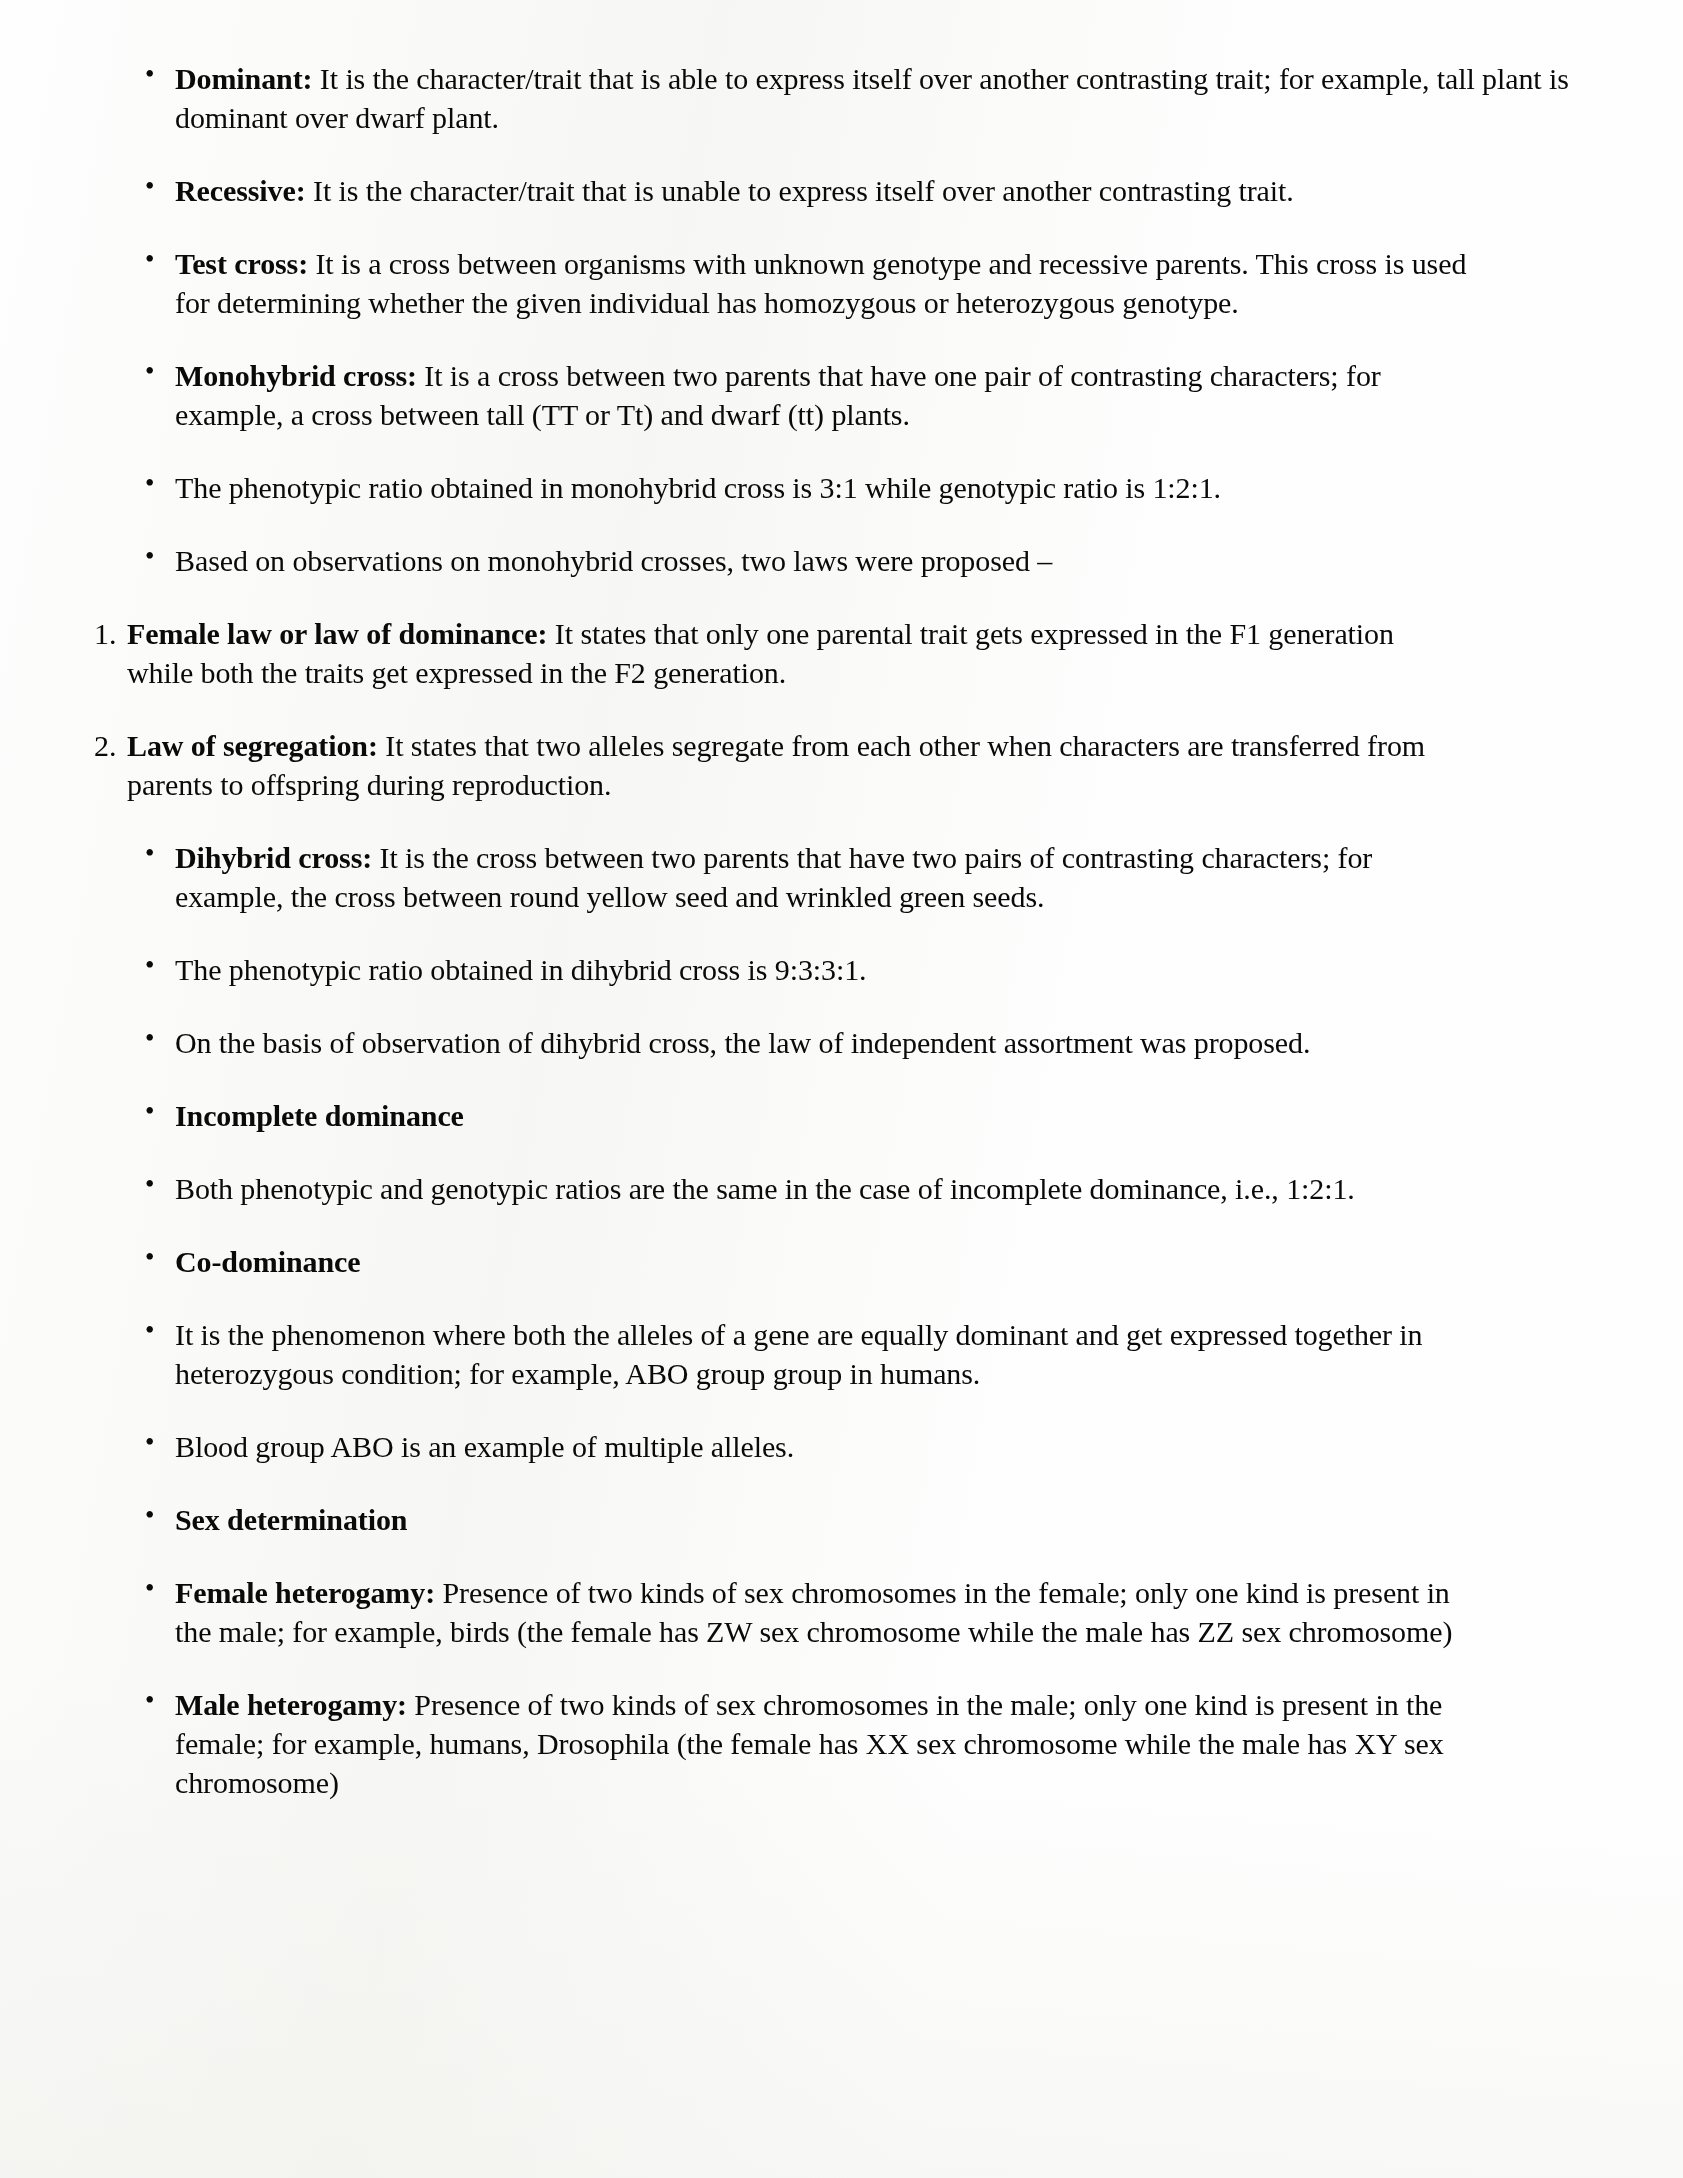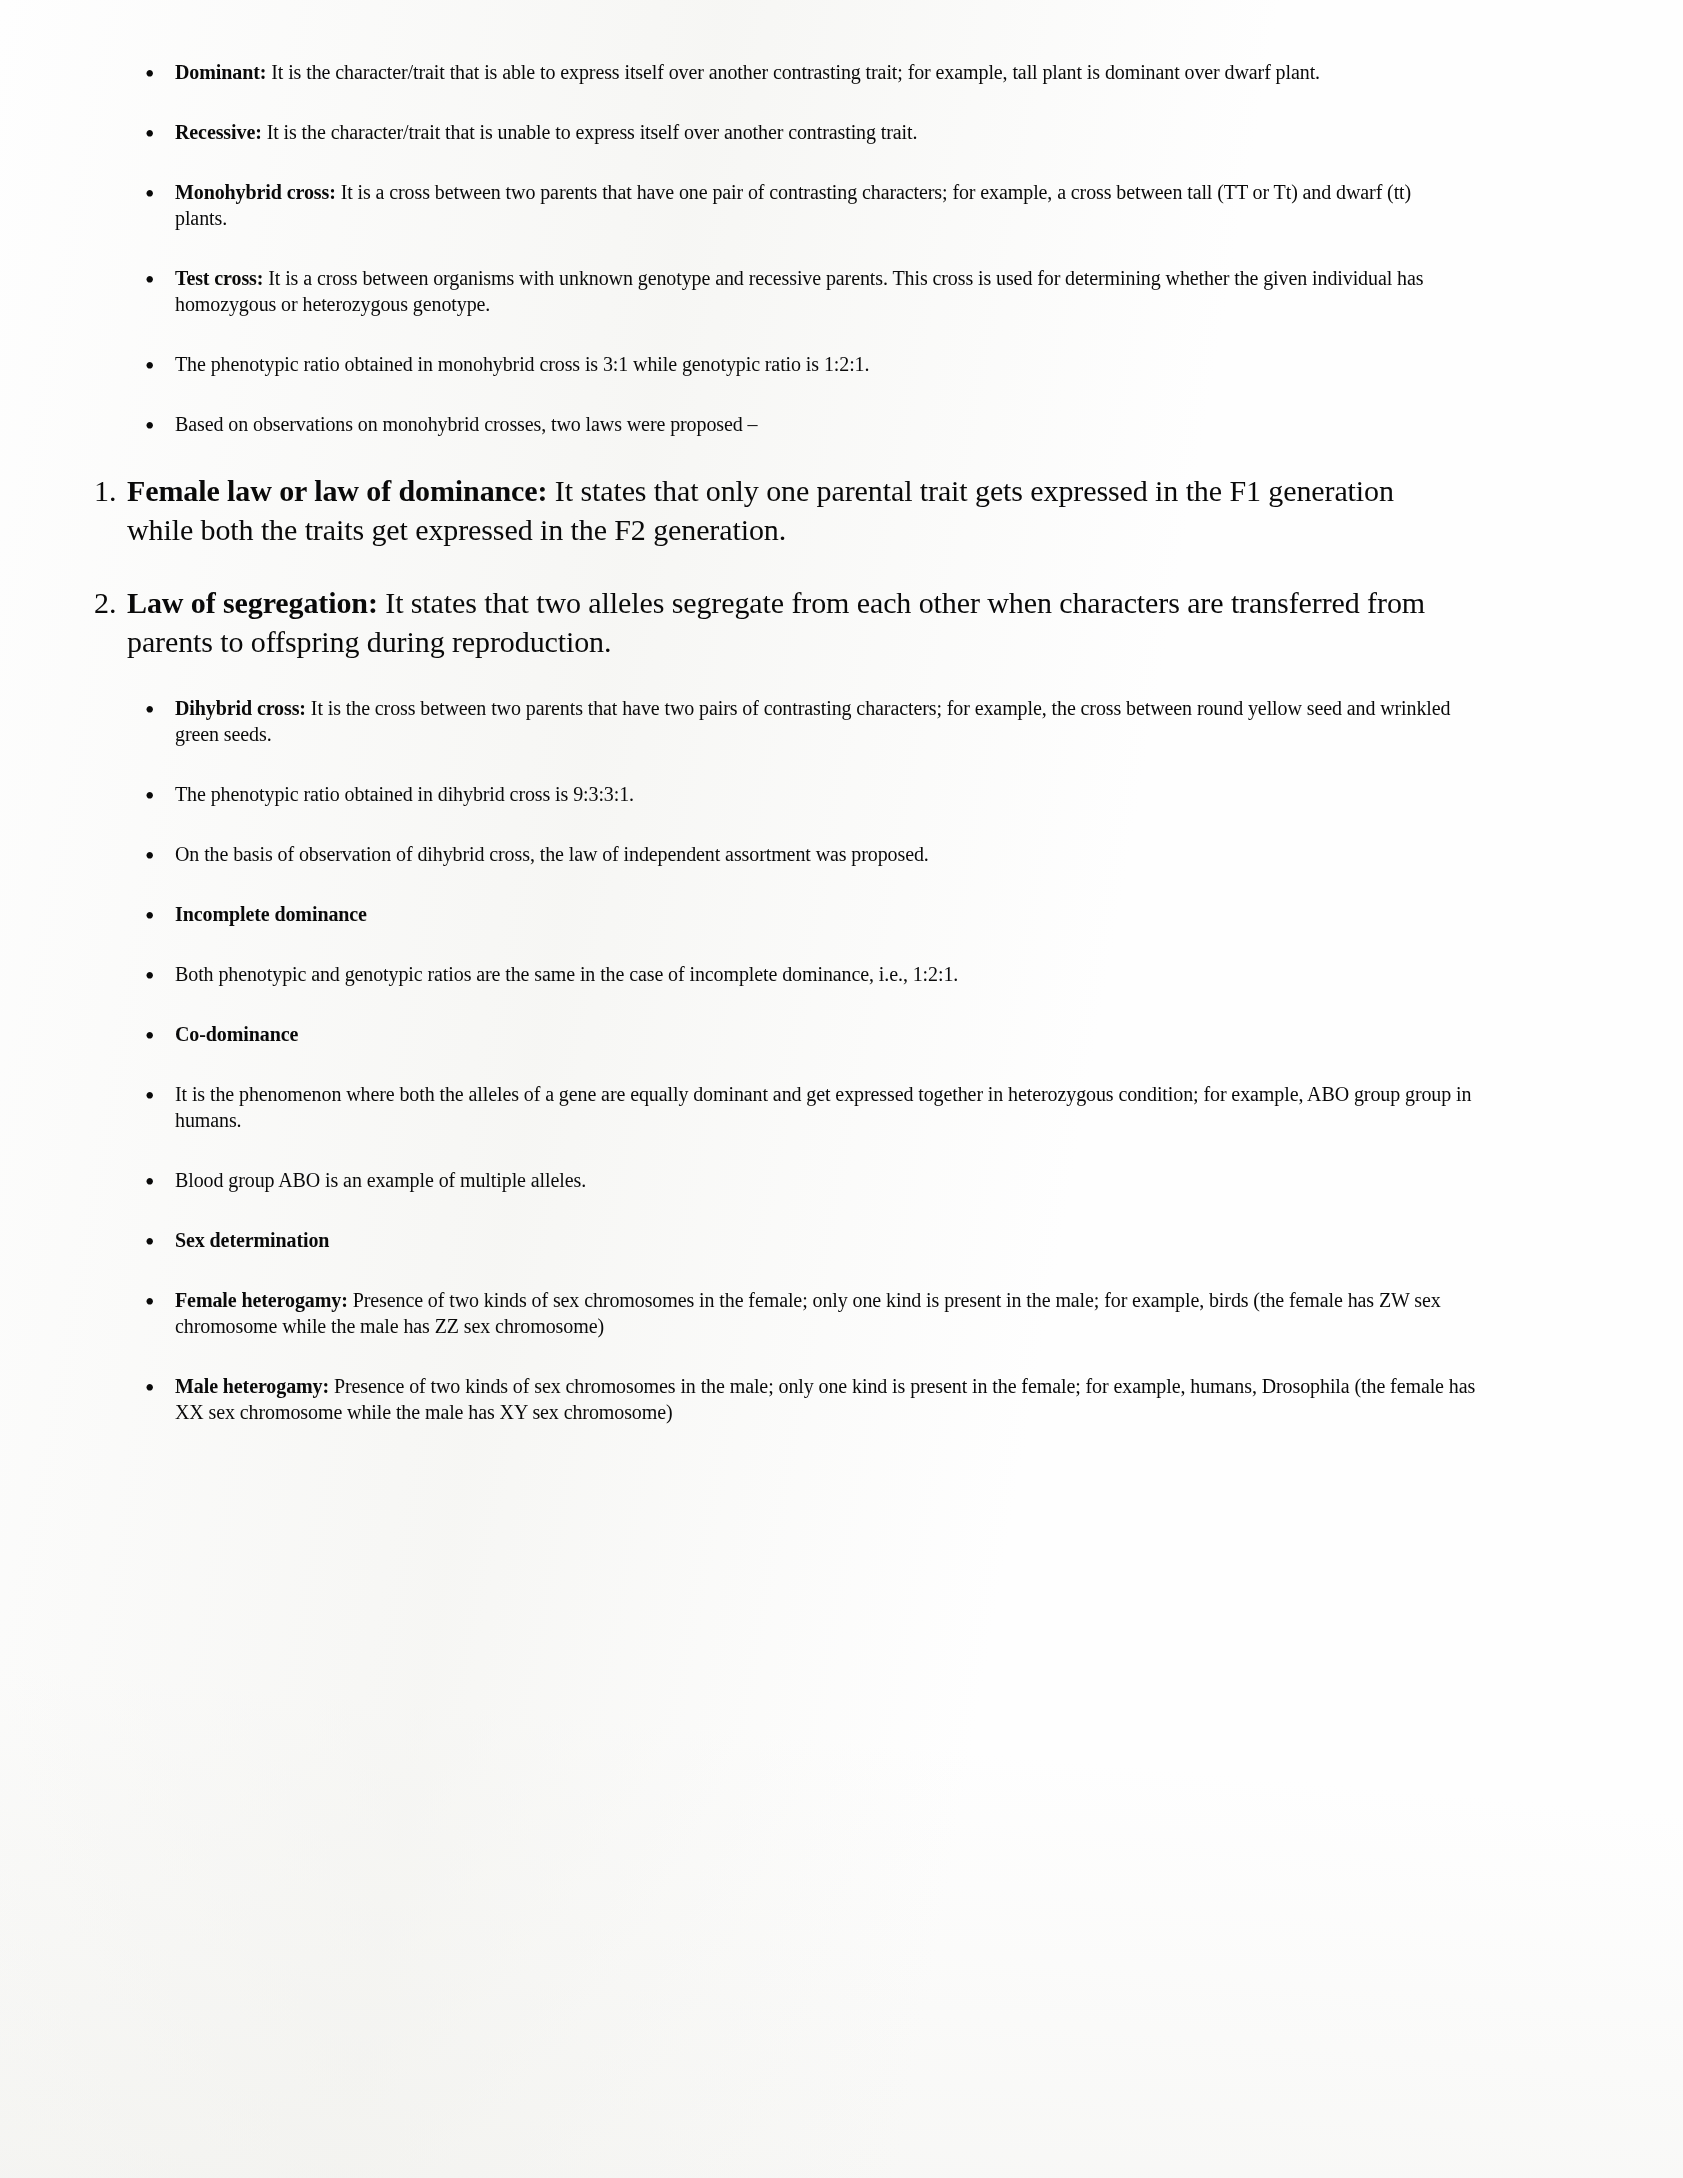--- a/index.html
+++ b/index.html
@@ -40,21 +40,21 @@
   ul.bullets, ol.numbers {
     list-style: none;
     margin: 0;
     padding: 0;
   }
 
   li.bullet {
     position: relative;
     padding-left: 81px;
     margin: 0 0 34px 0;
-    font-size: 20px;
+    font-size: 30px;
     line-height: 1.30;
     letter-spacing: -0.1px;
   }
   li.bullet::before {
     content: "\2022";
     position: absolute;
     left: 51px;
     top: -2px;
     font-size: 27px;
     line-height: 1.30;
@@ -96,25 +96,25 @@
 
   <div class="content">
 
     <ul class="bullets">
       <li class="bullet">
         <span class="lead">Dominant:</span><span class="body-txt"> It is the character/trait that is able to express itself over another contrasting trait; for example, tall plant is dominant over dwarf plant.</span>
       </li>
       <li class="bullet">
         <span class="lead">Recessive:</span><span class="body-txt"> It is the character/trait that is unable to express itself over another contrasting trait.</span>
       </li>
+      <li class="bullet narrow2">
+        <span class="lead">Test cross:</span><span class="body-txt"> It is a cross between organisms with unknown genotype and recessive parents. This cross is used for determining whether the given individual has homozygous or heterozygous genotype.</span>
+      </li>
       <li class="bullet narrow">
         <span class="lead">Monohybrid cross:</span><span class="body-txt"> It is a cross between two parents that have one pair of contrasting characters; for example, a cross between tall (TT or Tt) and dwarf (tt) plants.</span>
-      </li>
-      <li class="bullet narrow2">
-        <span class="lead">Test cross:</span><span class="body-txt"> It is a cross between organisms with unknown genotype and recessive parents. This cross is used for determining whether the given individual has homozygous or heterozygous genotype.</span>
       </li>
       <li class="bullet">
         <span class="body-txt">The phenotypic ratio obtained in monohybrid cross is 3:1 while genotypic ratio is 1:2:1.</span>
       </li>
       <li class="bullet">
         <span class="body-txt">Based on observations on monohybrid crosses, two laws were proposed –</span>
       </li>
     </ul>
 
     <ol class="numbers">

